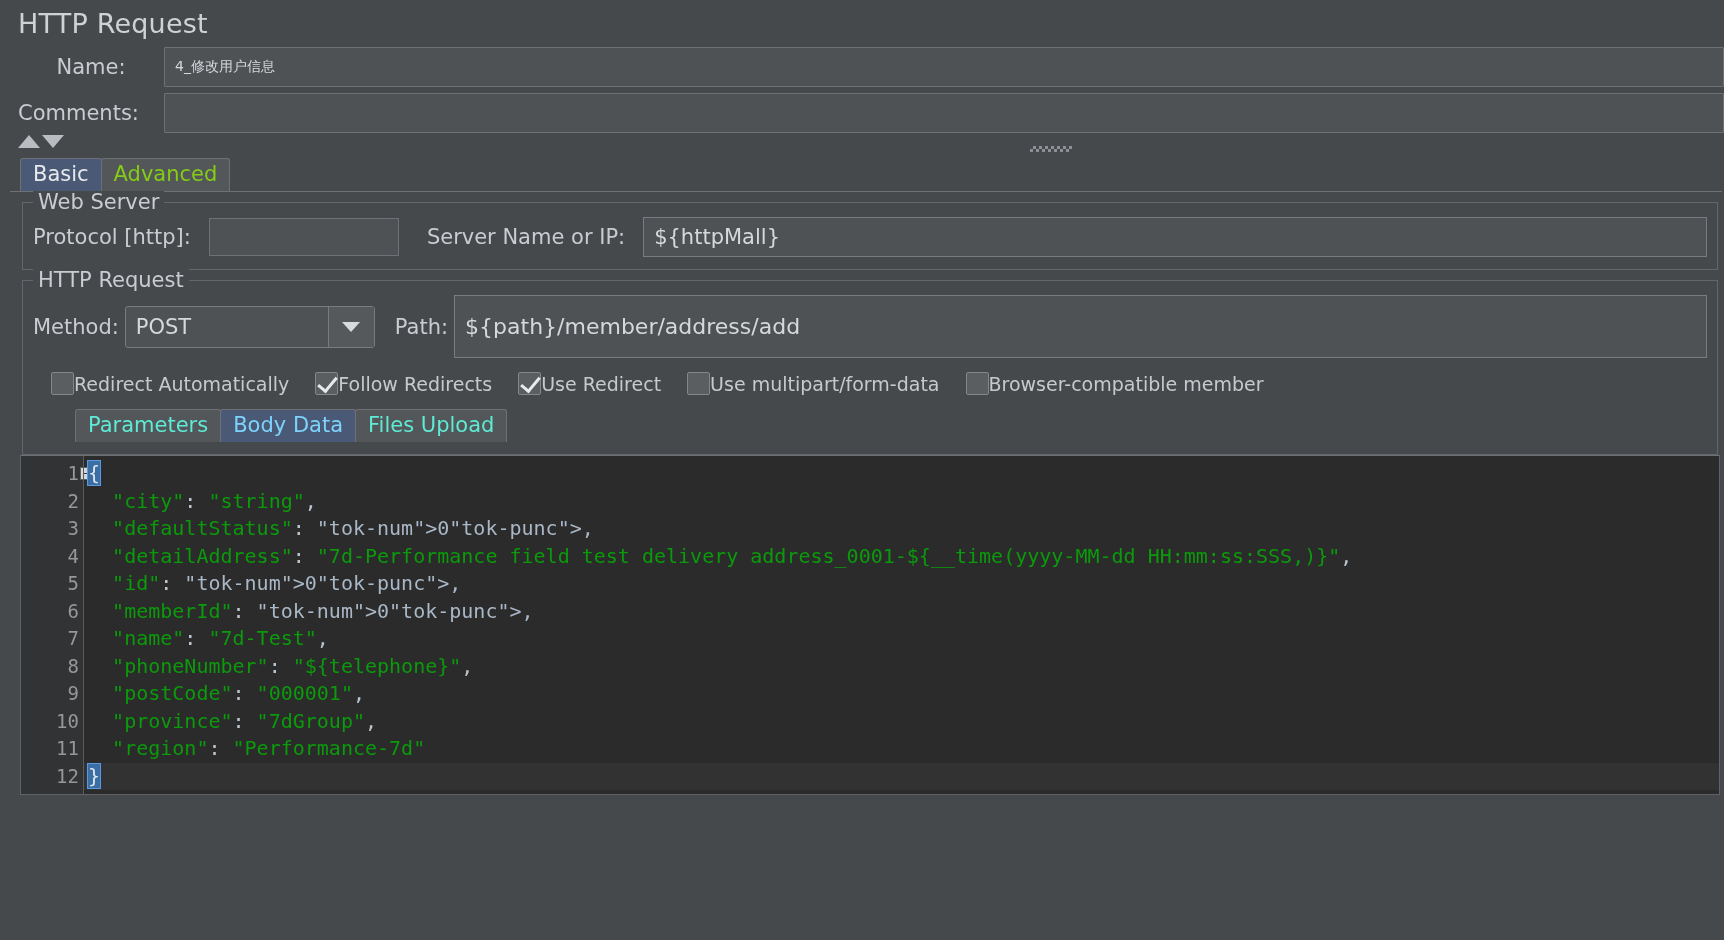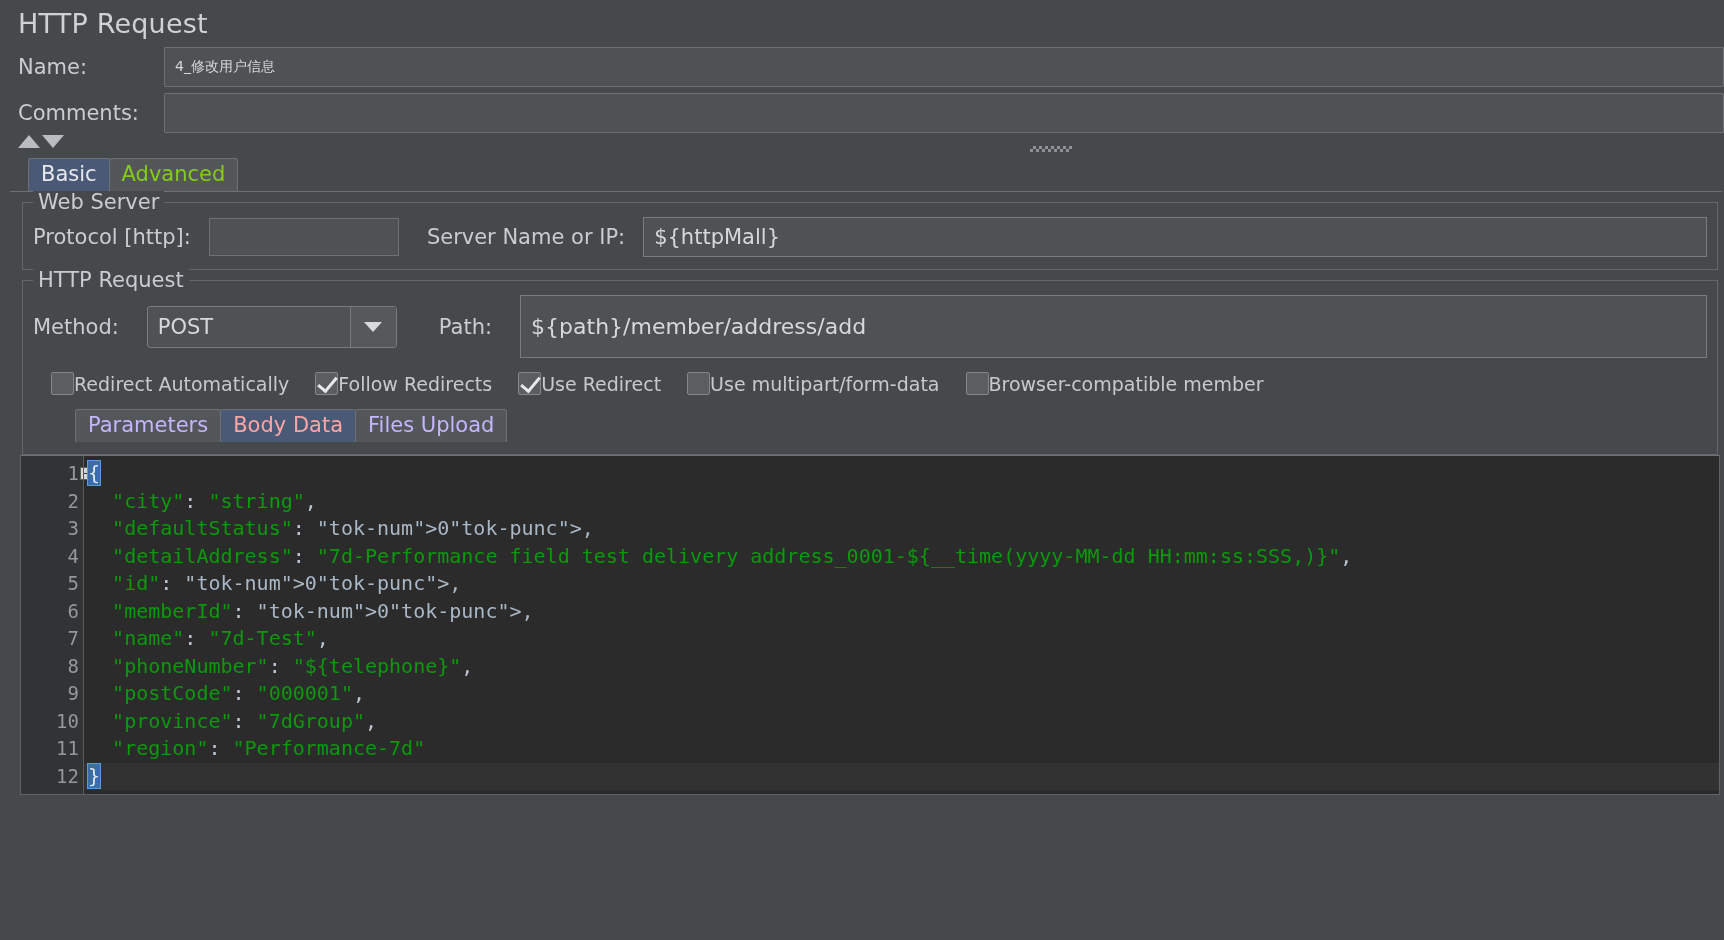--- a/index.html
+++ b/index.html
@@ -29,21 +29,21 @@
     display: flex;
     align-items: center;
     padding: 0 0 0 18px;
     margin-top: 6px;
   }
   .field-label {
     font-size: 21px;
     color: #c9ccd0;
     white-space: nowrap;
   }
-  .name-label { width: 146px; }
+  .name-label { width: 146px; text-align: center; }
   .comments-label { width: 146px; }
 
   .text-input {
     flex: 1;
     height: 40px;
     background: #4e5255;
     border: 1px solid #6d7175;
     color: #d6d9dc;
     font-size: 14px;
     font-family: "DejaVu Sans", "Liberation Sans", sans-serif;
@@ -80,21 +80,21 @@
       linear-gradient(45deg,#9a9da1 25%,transparent 25%,transparent 75%,#9a9da1 75%);
     background-size: 6px 6px;
     background-position: 0 0, 3px 3px;
     opacity: .85;
   }
 
   
   .tabstrip {
     display: flex;
     align-items: flex-end;
-    padding-left: 28px;
+    padding-left: 20px;
     height: 34px;
     position: relative;
     z-index: 2;
   }
   .tab {
     font-size: 21px;
     padding: 3px 12px 4px 12px;
     border: 1px solid #6d7175;
     border-bottom: none;
     background: #53575a;
@@ -138,21 +138,21 @@
     font-family: "DejaVu Sans", "Liberation Sans", sans-serif;
   }
   .server-input {
     flex: 1; height: 40px;
     background: #4e5255; border: 1px solid #787c80;
     color: #d6d9dc; font-size: 21px; padding: 2px 10px; outline: none;
     font-family: "DejaVu Sans", "Liberation Sans", sans-serif;
   }
 
   
-  .method-row { display: flex; align-items: center; gap: 28px; margin-bottom: 14px; }
+  .method-row { display: flex; align-items: center; gap: 6px; margin-bottom: 14px; }
   .combo {
     display: flex; align-items: stretch;
     width: 250px; height: 42px;
     background: #4e5255;
     border: 1px solid #787c80;
     border-radius: 3px;
   }
   .combo-value {
     flex: 1; display: flex; align-items: center;
     padding-left: 10px; font-size: 21px; color: #d6d9dc;
@@ -204,26 +204,26 @@
     display: flex; align-items: flex-end;
     padding-left: 42px; margin-top: 14px;
     position: relative; z-index: 2;
   }
   .inner-tab {
     font-size: 21px;
     padding: 3px 12px 4px 12px;
     border: 1px solid #6d7175;
     border-bottom: none;
     background: #53575a;
-    color: #c4b5fd;
+    color: #5eead4;
     border-radius: 3px 3px 0 0;
     margin-right: -1px;
     line-height: 1.2;
   }
-  .inner-tab.selected { background: #4a5a76; color: #fca5a5; text-align: center; }
+  .inner-tab.selected { background: #4a5a76; color: #7dd3fc; text-align: center; }
 
   
   .editor {
     border: 1px solid #5f6367;
     border-top: 1px solid #6d7175;
     background: #2b2b2b;
     margin: 0 2px 0 10px;
     height: 340px;
     display: flex;
     overflow: hidden;

